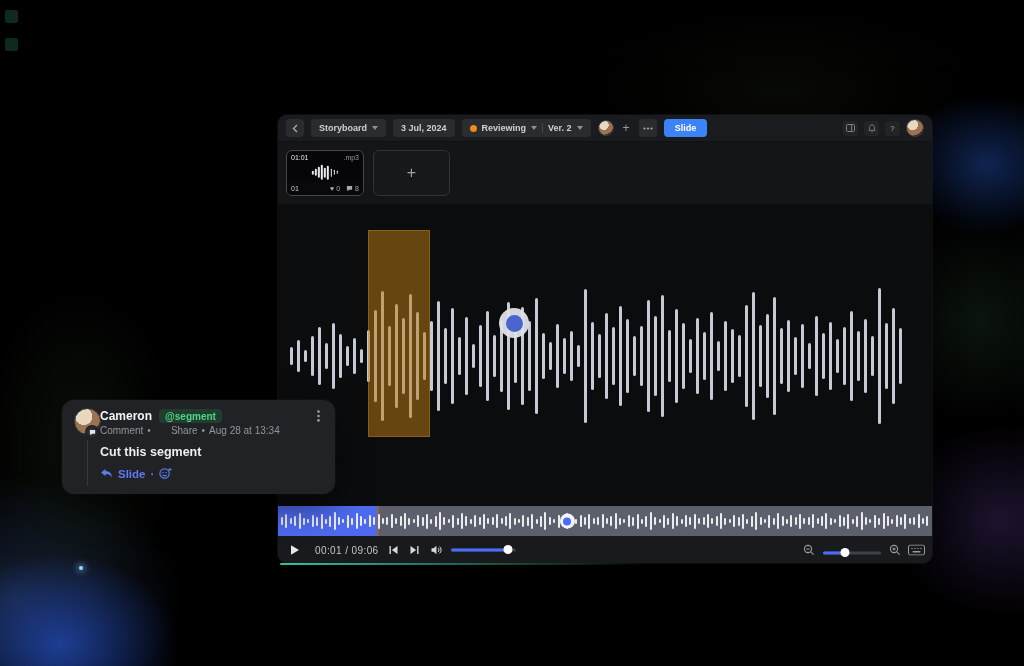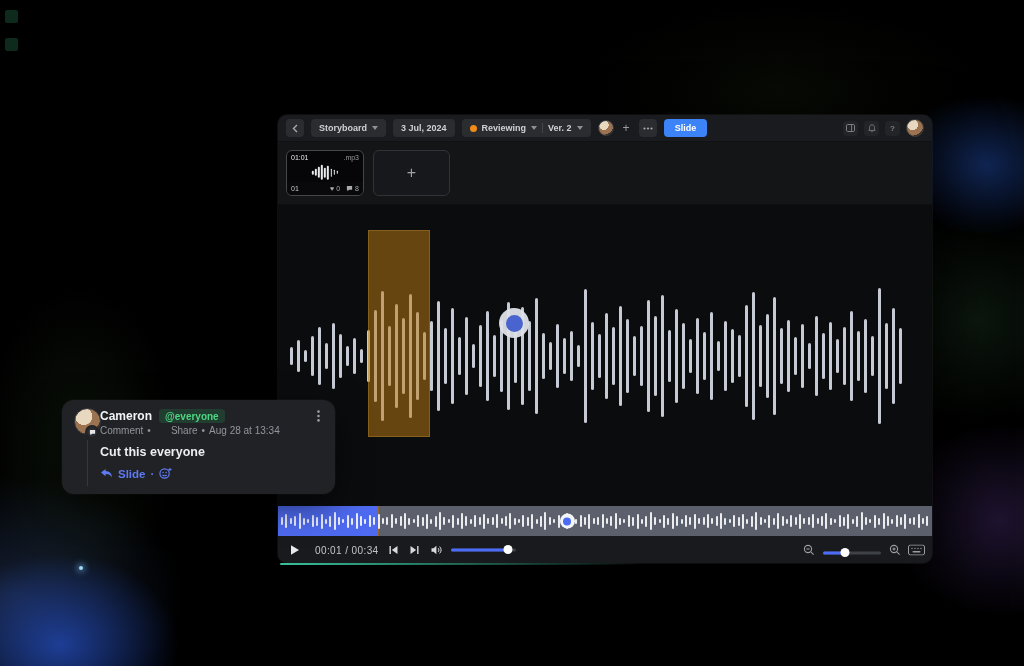--- a/index.html
+++ b/index.html
@@ -486,21 +486,21 @@
           <i></i>
         </div>
     </div>
 
     <div class="controls">
       <div class="ctl" style="left:12px">
         <svg width="10" height="11" viewBox="0 0 10 11">
           <path d="M1 0.8 L9 5.5 L1 10.2 Z" fill="#e8e9eb"></path>
         </svg>
       </div>
-      <div class="ctl time-label" style="left:37px">00:01 / 00:34</div>
+      <div class="ctl time-label" style="left:37px">00:01 / 09:06</div>
       <div class="ctl" style="left:111px">
         <svg width="9" height="9" viewBox="0 0 9 9">
           <rect x="0.5" y="0.5" width="1.4" height="8" fill="#d8d9db"></rect>
           <path d="M8.5 0.5 L2.8 4.5 L8.5 8.5 Z" fill="#d8d9db"></path>
         </svg>
       </div>
       <div class="ctl" style="left:132px">
         <svg width="9" height="9" viewBox="0 0 9 9">
           <rect x="7.1" y="0.5" width="1.4" height="8" fill="#d8d9db"></rect>
           <path d="M0.5 0.5 L6.2 4.5 L0.5 8.5 Z" fill="#d8d9db"></path>
@@ -553,38 +553,38 @@
   <div class="comment-card">
     <div class="cc-avatar avatar"></div>
     <div class="cc-badge">
       <svg width="7" height="7" viewBox="0 0 8 8">
         <path d="M1 1 h6 v4.4 h-3.4 L1.6 7.2 V5.4 H1 Z" fill="#e6e7e9"></path>
       </svg>
     </div>
     <div class="cc-thread"></div>
     <div class="cc-head">
       <span class="cc-author">Cameron</span>
-      <span class="cc-mention">@everyone</span>
+      <span class="cc-mention">@segment</span>
     </div>
     <div class="cc-kebab">
       <svg width="3" height="12" viewBox="0 0 3 12">
         <circle cx="1.5" cy="1.6" r="1.3" fill="#9b9ca1"></circle>
           <circle cx="1.5" cy="6" r="1.3" fill="#9b9ca1"></circle>
           <circle cx="1.5" cy="10.4" r="1.3" fill="#9b9ca1"></circle>
       </svg>
     </div>
     <div class="cc-meta">
       <span>Comment</span>
       <span>•</span>
       <span class="gap"></span>
       <span>Share</span>
       <span>•</span>
       <span>Aug 28 at 13:34</span>
     </div>
-    <div class="cc-body">Cut this everyone</div>
+    <div class="cc-body">Cut this segment</div>
     <div class="cc-reply">
       <svg width="13" height="11" viewBox="0 0 14 12">
         <path d="M6 1 L1 5 L6 9 V6.6 C9.6 6.6 11.6 7.8 12.8 10.4 C12.8 5.6 10 3.6 6 3.4 Z" fill="#5f7af2"></path>
       </svg>
       <span>Slide</span>
       <span>·</span>
       <svg width="13" height="13" viewBox="0 0 14 14">
         <circle cx="6" cy="7" r="5" fill="none" stroke="#5f7af2" stroke-width="1.3"></circle>
         <circle cx="4.3" cy="6" r="0.8" fill="#5f7af2"></circle>
           <circle cx="7.7" cy="6" r="0.8" fill="#5f7af2"></circle>

